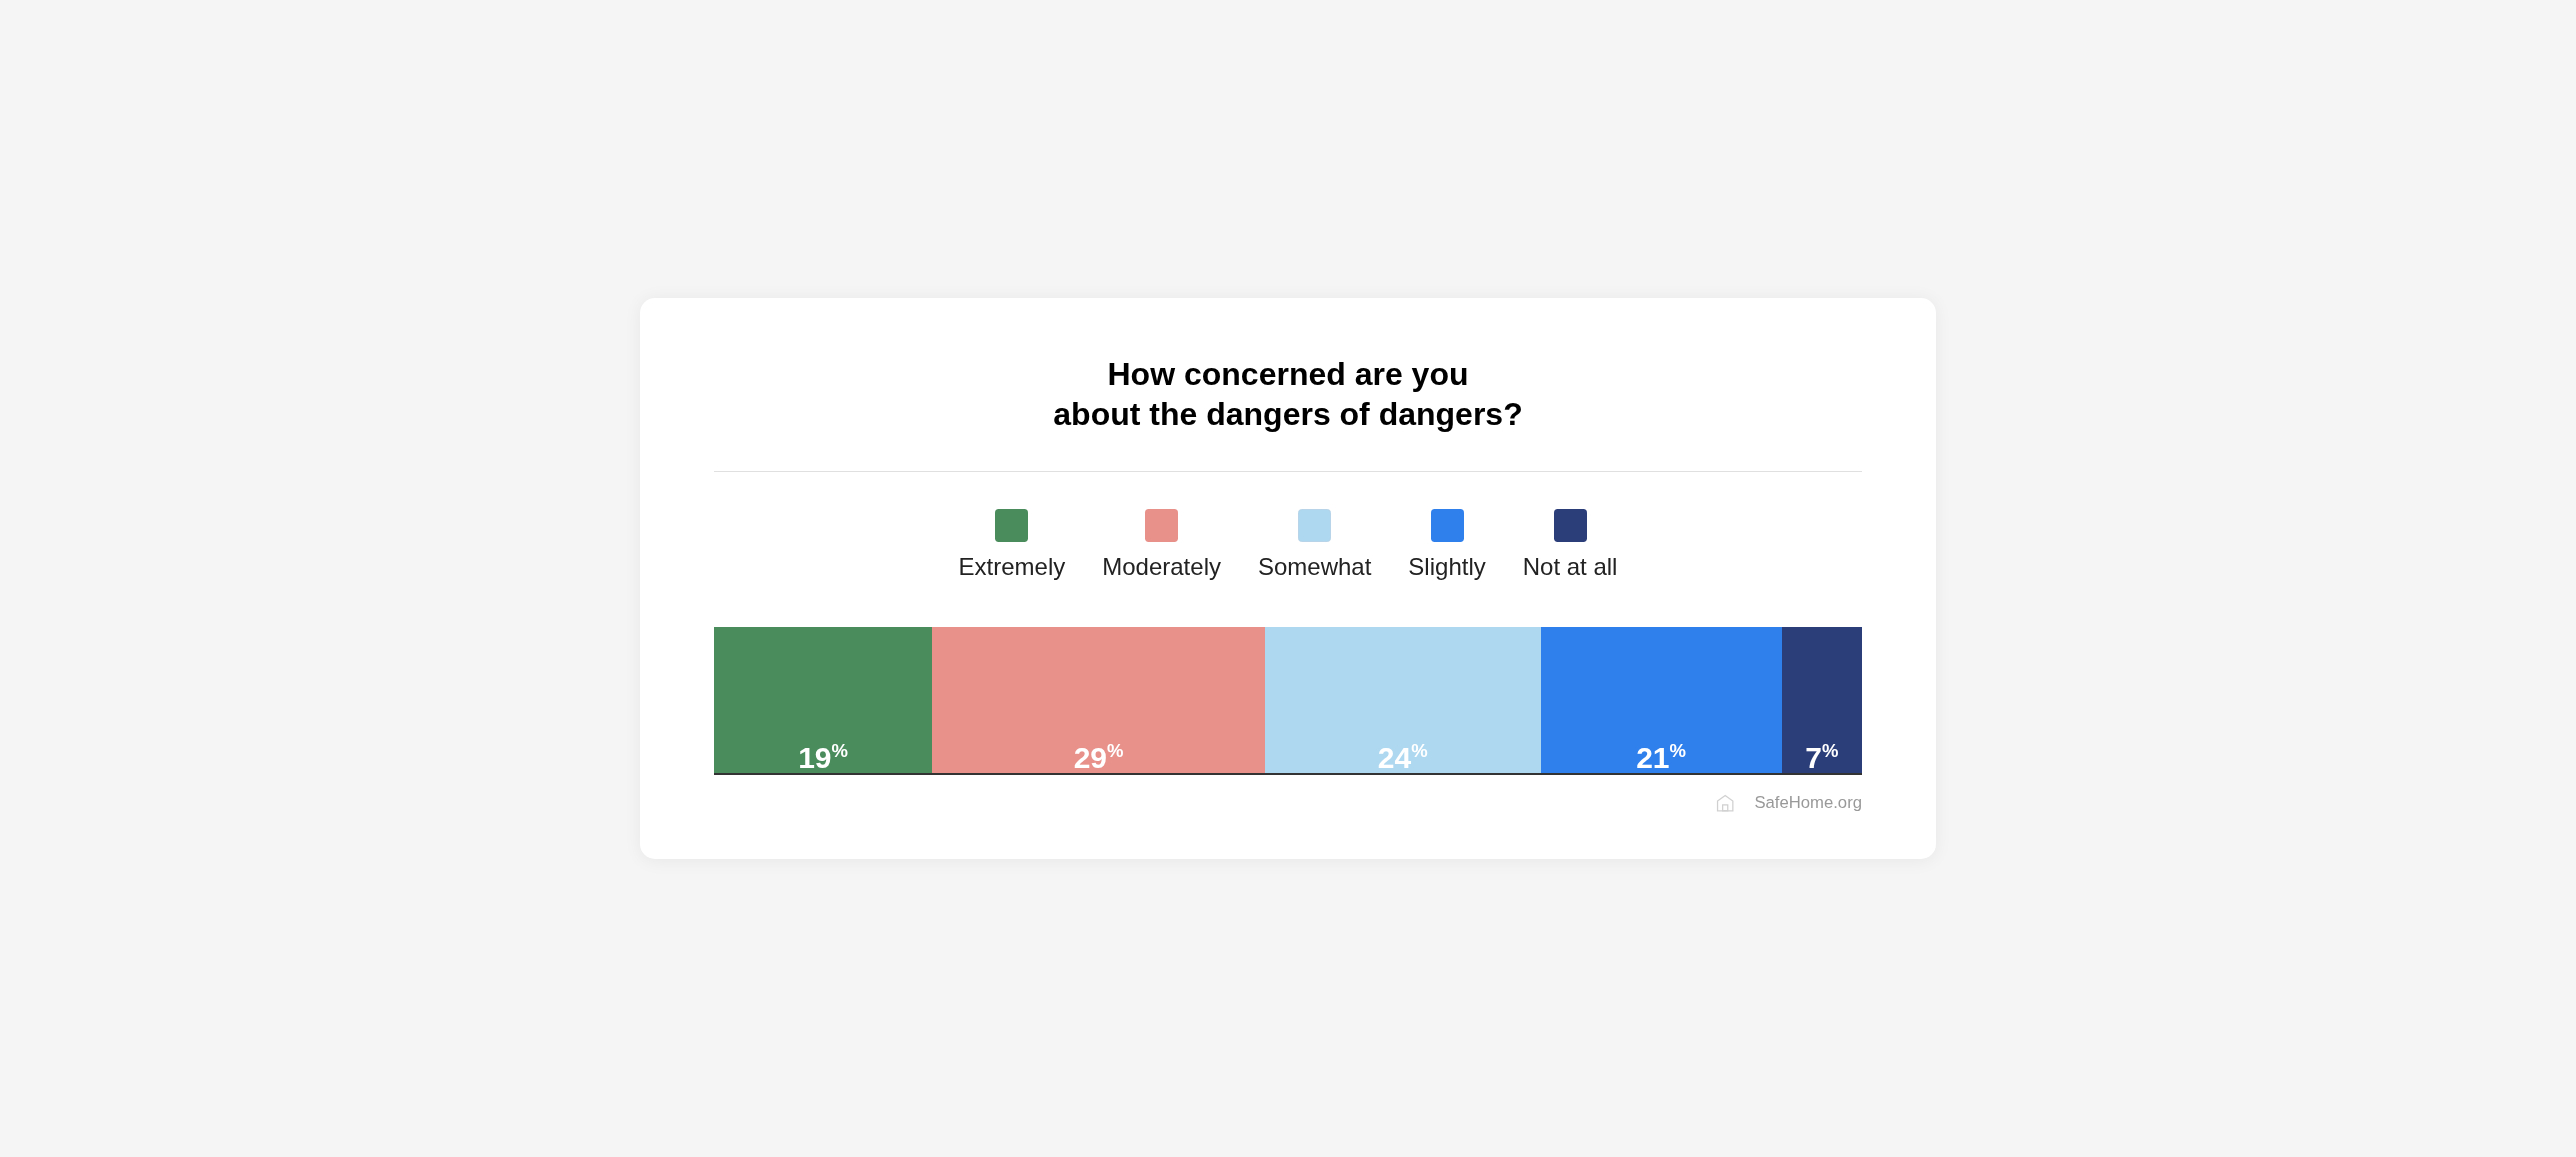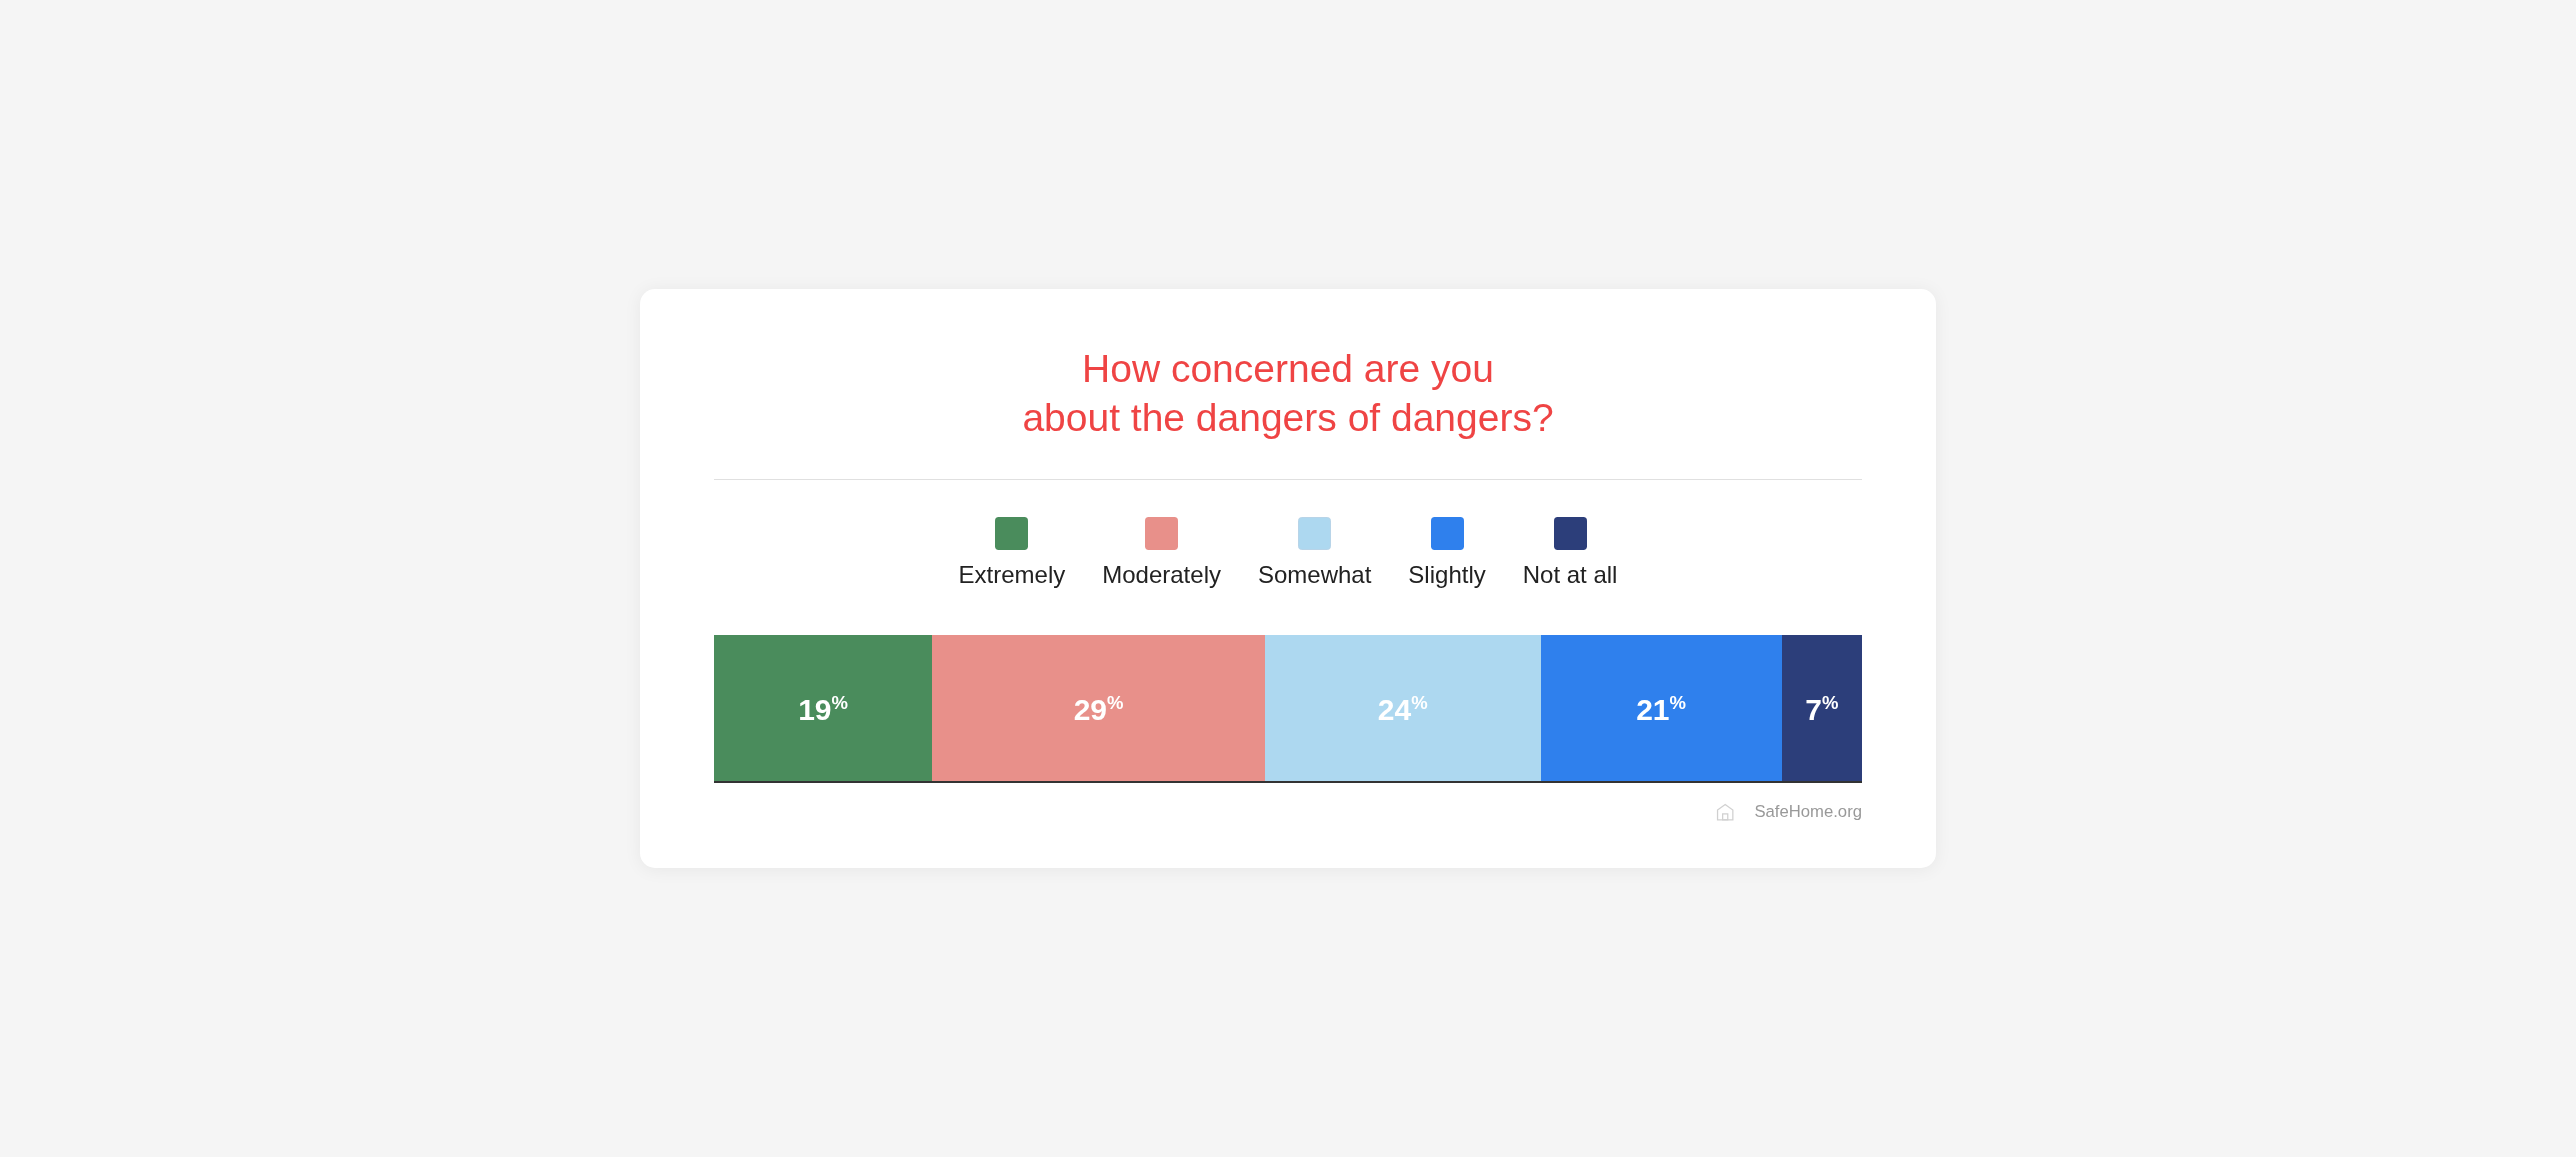--- a/index.html
+++ b/index.html
@@ -20,23 +20,23 @@
     .card {
       background: #ffffff;
       border-radius: 15px;
       width: 1296px;
       padding: 56px 74px 46px 74px;
       box-shadow: 0 1.9px 18.5px rgba(0,0,0,0.06);
     }
 
     .chart-title {
       text-align: center;
-      font-size: 39px;
-      font-weight: 400;
-      color: #ef4444;
+      font-size: 32px;
+      font-weight: 700;
+      color: #000000;
       line-height: 1.25;
       margin-bottom: 37px;
     }
 
     .divider {
       border: none;
       border-top: 1.4px solid #e0e0e0;
       margin-bottom: 37px;
     }
 
@@ -120,21 +120,21 @@
     }
 
     .bar-track {
       display: flex;
       height: 148px;
       overflow: hidden;
     }
 
     .bar-segment {
       display: flex;
-      align-items: center;
+      align-items: flex-end;
       justify-content: center;
       position: relative;
     }
 
     .bar-label {
       color: #ffffff;
       font-size: 30px;
       font-weight: 700;
       user-select: none;
     }

